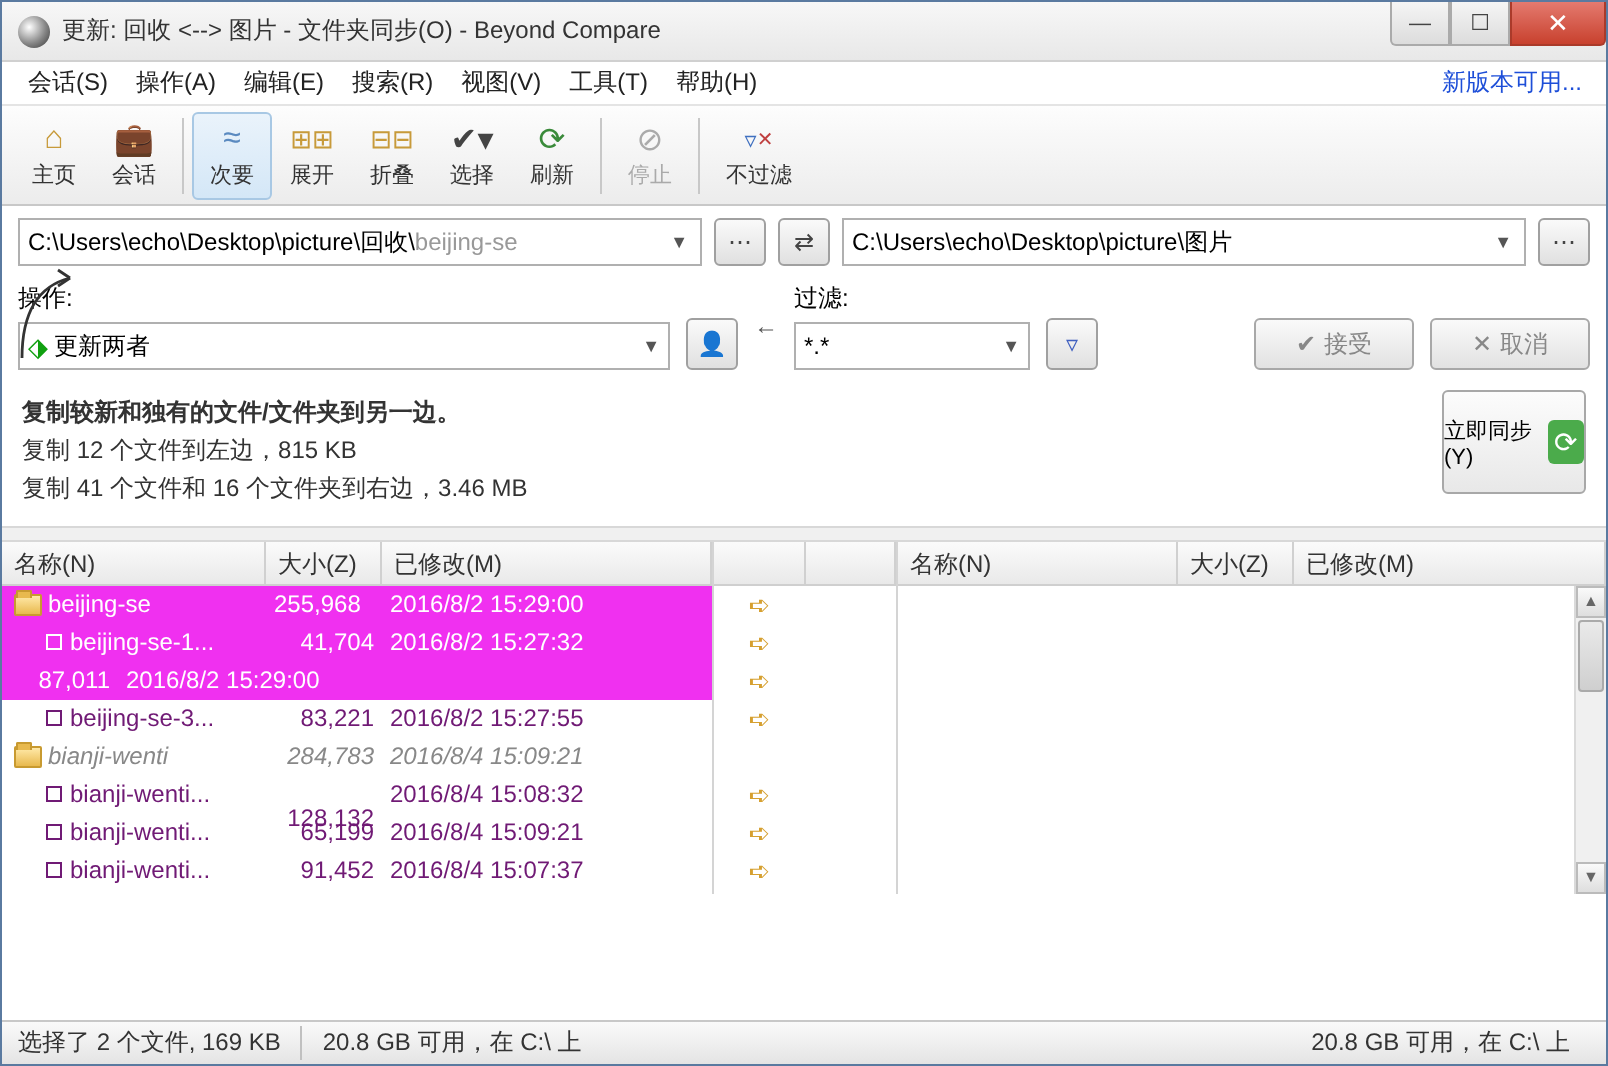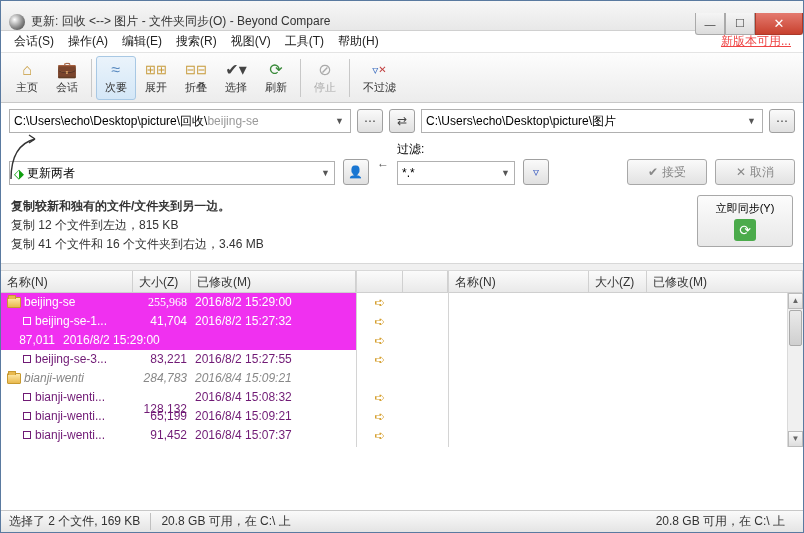--- a/index.html
+++ b/index.html
@@ -1,45 +1,45 @@
 <!DOCTYPE html>
 <html><head>
 <meta charset="utf-8">
 <style>
 *{box-sizing:border-box;margin:0;padding:0;font-family:"Microsoft YaHei","Segoe UI",Tahoma,sans-serif;font-size:12px}
 body{background:#fff;overflow:hidden;width:804px;height:533px;border:1px solid #5a7aa0;position:relative}
-.titlebar{height:30px;background:linear-gradient(#f7f7f7,#e8e8e8);display:flex;align-items:center;padding:12px 0 0 8px;border-bottom:1px solid #d0d0d0}
+.titlebar{height:30px;background:linear-gradient(#f7f7f7,#e8e8e8);display:flex;align-items:center;padding:0 0 0 8px;border-bottom:1px solid #d0d0d0}
 .titlebar .appicon{width:16px;height:16px;border-radius:50%;background:radial-gradient(circle at 35% 35%,#fff 0%,#888 55%,#333 100%);margin-right:6px;flex-shrink:0}
 .titlebar .title{flex:1;color:#333}
 .winbtns{display:flex;height:22px;align-self:flex-start}
 .winbtn{width:30px;height:22px;border:1px solid #aaa;border-top:none;display:flex;align-items:center;justify-content:center;background:linear-gradient(#f5f5f5,#dcdcdc);font-family:Arial;font-size:11px;color:#444}
 .winbtn.min{border-radius:0 0 0 3px}
 .winbtn.close{width:48px;background:linear-gradient(#e47a6f,#c8412e);color:#fff;border-radius:0 0 3px 0;border-color:#aa3a2a;font-size:13px}
 .menubar{height:22px;display:flex;align-items:center;padding:0 6px;border-bottom:1px solid #e4e4e4}
 .menubar span{padding:2px 7px;color:#222}
-.menubar .upd{margin-left:auto;color:#ef4444;text-decoration:underline;padding-right:6px}
+.menubar .upd{margin-left:auto;color:#1d4ed8;padding-right:6px}
 .toolbar{height:50px;background:linear-gradient(#fdfdfd,#ececec);border-bottom:1px solid #c8c8c8;display:flex;align-items:center;padding:0 6px;gap:0}
 .tbtn{display:flex;flex-direction:column;align-items:center;justify-content:center;padding:2px 8px;height:44px;min-width:36px;color:#333;border:1px solid transparent;border-radius:3px}
 .tbtn.active{border-color:#a8c8e4;background:linear-gradient(#eaf3fb,#d4e7f7)}
 .tbtn.disabled{color:#aaa}
 .tbtn .ticon{width:20px;height:18px;display:flex;align-items:center;justify-content:center;font-size:16px}
 .tbtn .tlabel{font-size:11px;margin-top:1px}
 .tsep{width:1px;height:38px;background:#c8c8c8;margin:0 4px}
 .pathrow{padding:6px 8px;display:flex;align-items:center;gap:6px}
 .pathbox{flex:1;height:24px;border:1px solid #b0b0b0;background:#fff;display:flex;align-items:center;padding:0 4px;position:relative}
 .pathbox .pathtext{flex:1;white-space:nowrap;overflow:hidden}
 .pathbox .ghost{color:#999}
 .pathbox .dd{color:#555;font-size:9px;padding:0 2px}
 .sqbtn{width:26px;height:24px;border:1px solid #a0a0a0;background:linear-gradient(#fafafa,#e0e0e0);border-radius:3px;display:flex;align-items:center;justify-content:center;font-size:13px;color:#444}
 .oprow{padding:2px 8px 6px;display:flex;align-items:flex-end;gap:8px}
 .opcol{display:flex;flex-direction:column;gap:3px}
 .opsel{height:24px;border:1px solid #b0b0b0;background:#fff;display:flex;align-items:center;padding:0 4px}
 .opsel .dd{margin-left:auto;font-size:9px;color:#555}
 .bigbtn{height:26px;border:1px solid #a8a8a8;background:linear-gradient(#fafafa,#e2e2e2);border-radius:3px;display:flex;align-items:center;justify-content:center;padding:0 16px;color:#888;gap:4px}
-.syncbox{width:96px;height:52px;border:1px solid #a8a8a8;background:linear-gradient(#fcfcfc,#e8e8e8);border-radius:3px;display:flex;flex-direction:column;align-items:center;justify-content:center;gap:3px;margin-left:6px}
+.syncbox{width:72px;height:52px;border:1px solid #a8a8a8;background:linear-gradient(#fcfcfc,#e8e8e8);border-radius:3px;display:flex;align-items:center;justify-content:center;gap:3px;margin-left:6px}
 .syncbox .syncicon{width:22px;height:22px;background:#4bab4b;border-radius:3px;display:flex;align-items:center;justify-content:center;color:#fff;font-size:14px}
 .summary{padding:6px 10px 4px;color:#333;line-height:1.6}
 .summary .bold{font-weight:600}
 .hsep{height:8px;border-top:1px solid #d8d8d8;border-bottom:1px solid #d8d8d8;background:#f0f0f0;margin-top:4px;cursor:row-resize}
 .gridwrap{display:flex;height:176px}
 .pane{display:flex;flex-direction:column;border-right:1px solid #d4d4d4}
 .pane.left{width:356px}
 .pane.mid{width:92px}
 .pane.right{flex:1;border-right:none}
 .ghead{height:22px;background:linear-gradient(#fbfbfb,#e9e9e9);border-bottom:1px solid #cfcfcf;display:flex}
@@ -148,20 +148,21 @@
     <span class="pathtext">C:\Users\echo\Desktop\picture\图片</span>
     <span class="dd">▼</span>
   </div>
   <div class="sqbtn">
       <span>⋯</span>
     </div>
 </div>
 
 <div class="oprow">
   <div class="opcol" style="width:326px">
+    <div>操作:</div>
     <div class="opsel">
       <span class="upd-ic">⬗</span>
       <span>更新两者</span>
         <span class="dd">▼</span>
     </div>
   </div>
   <div class="sqbtn" style="height:26px">
       <span>👤</span>
     </div>
   <div style="align-self:center;color:#555">←</div>
@@ -207,21 +208,21 @@
 <div class="gridwrap">
   <div class="pane left">
     <div class="ghead">
       <div class="ghcell" style="width:132px">名称(N)</div>
       <div class="ghcell" style="width:58px">大小(Z)</div>
       <div class="ghcell" style="flex:1">已修改(M)</div>
     </div>
     <div class="gbody" id="leftbody">
         <div class="grow sel">
           <div class="gcell " style="width: 132px; padding-left: 6px;"><span class="folder-ic open"></span>beijing-se</div>
-          <div class="gcell " style="width: 58px; text-align: right; font-family: Liberation Serif, serif;">255,968</div>
+          <div class="gcell " style="width: 58px; text-align: left;">255,968</div>
           <div class="gcell " style="flex: 1 1 0%;">2016/8/2 15:29:00</div>
         </div>
         <div class="grow sel">
           <div class="gcell " style="width: 132px; padding-left: 22px;"><span class="file-ic"></span>beijing-se-1...</div>
           <div class="gcell " style="width: 58px; text-align: right;">41,704</div>
           <div class="gcell " style="flex: 1 1 0%;">2016/8/2 15:27:32</div>
         </div>
         <div class="grow sel">
           <div class="gcell " style="width: 58px; text-align: right;">87,011</div>
           <div class="gcell " style="flex: 1 1 0%;">2016/8/2 15:29:00</div>

